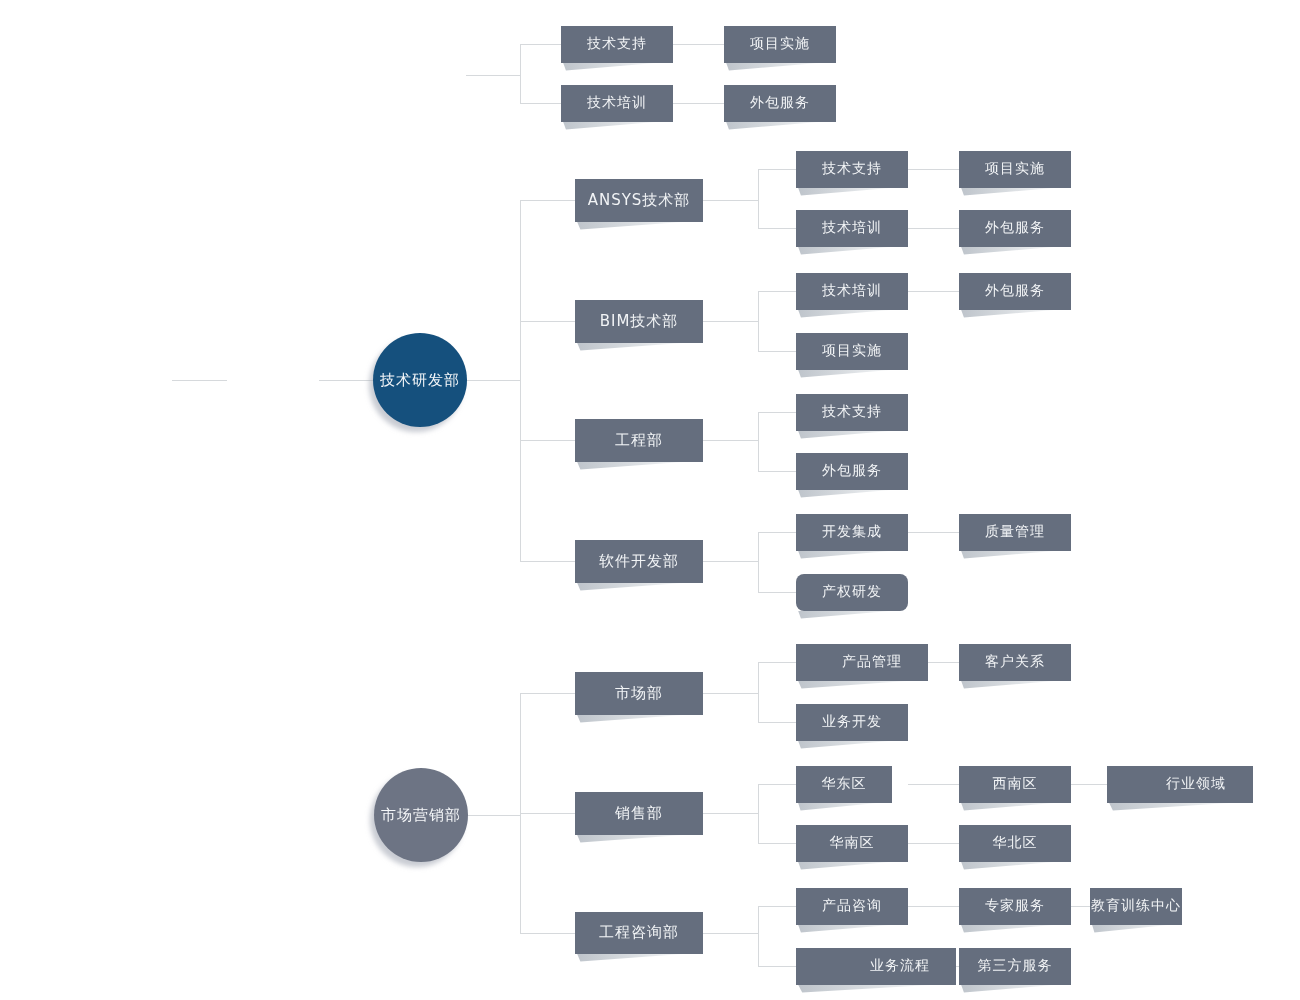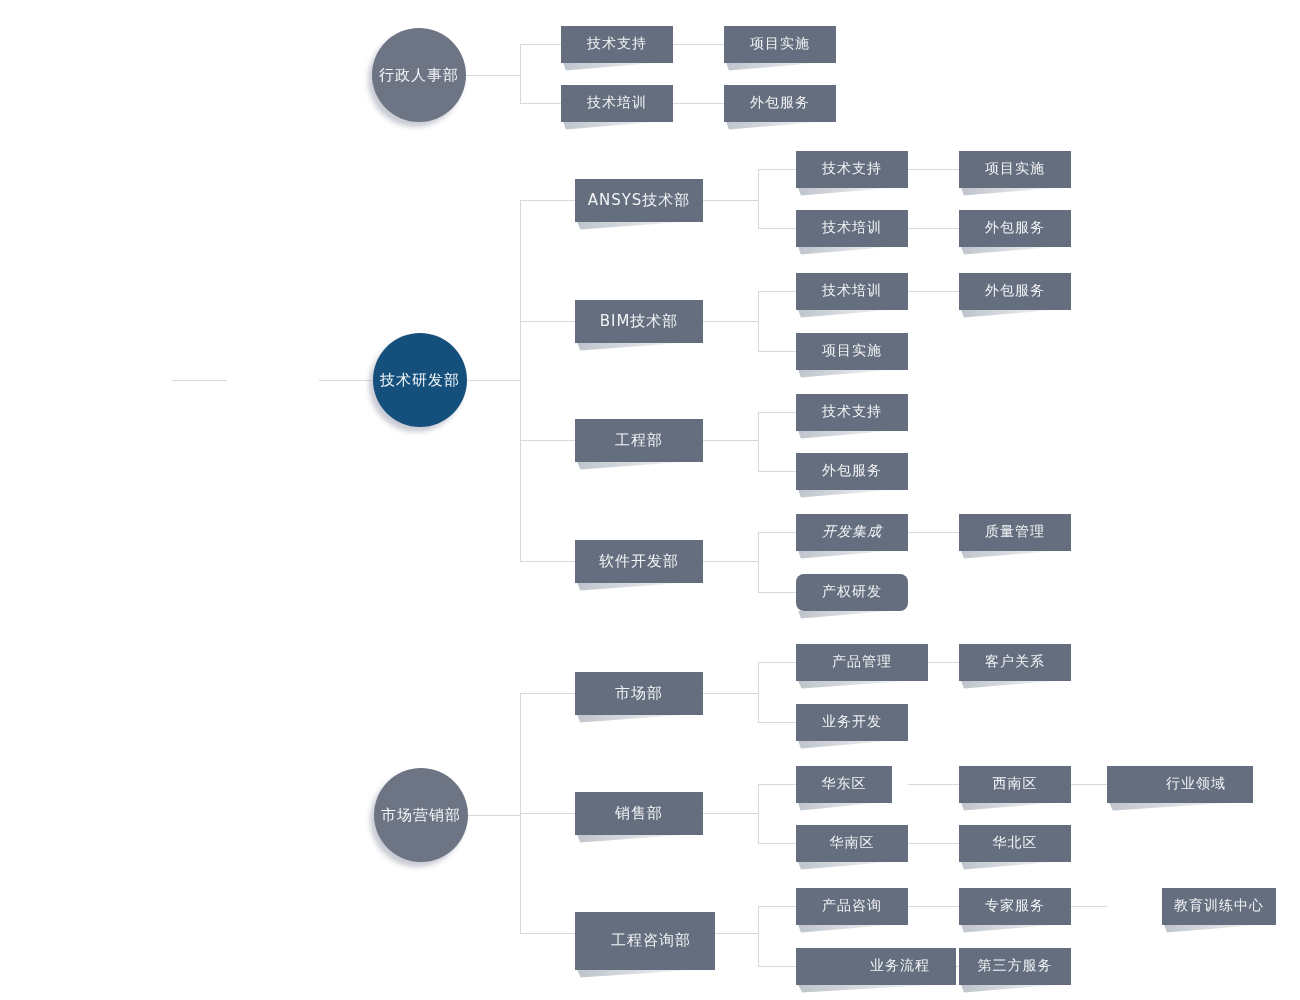--- a/index.html
+++ b/index.html
@@ -90,23 +90,20 @@
     <div class="line h" style="left: 703px; top: 933px; width: 55px;"></div>
     <div class="line v" style="left: 758px; top: 906px; height: 60px;"></div>
     <div class="line h" style="left: 758px; top: 906px; width: 38px;"></div>
     <div class="line h" style="left: 758px; top: 966px; width: 38px;"></div>
     <div class="line h" style="left: 908px; top: 906px; width: 51px;"></div>
     <div class="line h" style="left: 908px; top: 966px; width: 51px;"></div>
     <div class="line h" style="left: 1071px; top: 906px; width: 36px;"></div>
     <div class="circle blue" style="left: 373px; top: 333px; width: 94px; height: 94px;">
       <span class="circle-label">技术研发部</span>
     </div>
-    <div class="circle gray" style="left: 372px; top: 28px; width: 94px; height: 94px;">
-      <span class="circle-label">行政人事部</span>
-    </div>
     <div class="circle gray" style="left: 374px; top: 768px; width: 94px; height: 94px;">
       <span class="circle-label">市场营销部</span>
     </div>
     <div class="box lg" style="left: 575px; top: 178.5px; width: 128px; height: 43px;">
       <span class="box-label">ANSYS技术部</span>
     </div>
     <div class="box lg" style="left: 575px; top: 299.5px; width: 128px; height: 43px;">
       <span class="box-label">BIM技术部</span>
     </div>
     <div class="box lg" style="left: 575px; top: 418.5px; width: 128px; height: 43px;">
@@ -114,21 +111,21 @@
     </div>
     <div class="box lg" style="left: 575px; top: 539.5px; width: 128px; height: 43px;">
       <span class="box-label">软件开发部</span>
     </div>
     <div class="box lg" style="left: 575px; top: 671.5px; width: 128px; height: 43px;">
       <span class="box-label">市场部</span>
     </div>
     <div class="box lg" style="left: 575px; top: 791.5px; width: 128px; height: 43px;">
       <span class="box-label">销售部</span>
     </div>
-    <div class="box lg" style="left: 575px; top: 911.5px; width: 128px; height: 58px; padding-left: 12px;">
+    <div class="box lg" style="left: 575px; top: 911.5px; width: 128px; height: 42px;">
       <span class="box-label">工程咨询部</span>
     </div>
     <div class="box" style="left: 561px; top: 25.5px; width: 112px; height: 37px;">
       <span class="box-label">技术支持</span>
     </div>
     <div class="box" style="left: 561px; top: 84.5px; width: 112px; height: 37px;">
       <span class="box-label">技术培训</span>
     </div>
     <div class="box" style="left: 724px; top: 25.5px; width: 112px; height: 37px;">
       <span class="box-label">项目实施</span>
@@ -156,30 +153,30 @@
     </div>
     <div class="box" style="left: 959px; top: 272.5px; width: 112px; height: 37px;">
       <span class="box-label">外包服务</span>
     </div>
     <div class="box" style="left: 796px; top: 393.5px; width: 112px; height: 37px;">
       <span class="box-label">技术支持</span>
     </div>
     <div class="box" style="left: 796px; top: 452.5px; width: 112px; height: 37px;">
       <span class="box-label">外包服务</span>
     </div>
-    <div class="box" style="left: 796px; top: 513.5px; width: 112px; height: 37px; font-style: italic;">
+    <div class="box" style="left: 796px; top: 513.5px; width: 112px; height: 37px;">
       <span class="box-label">开发集成</span>
     </div>
     <div class="box" style="left: 796px; top: 573.5px; width: 112px; height: 37px; border-radius: 8px;">
       <span class="box-label">产权研发</span>
     </div>
     <div class="box" style="left: 959px; top: 513.5px; width: 112px; height: 37px;">
       <span class="box-label">质量管理</span>
     </div>
-    <div class="box" style="left: 796px; top: 643.5px; width: 132px; height: 37px;">
+    <div class="box" style="left: 796px; top: 643.5px; width: 112px; height: 37px; padding-left: 20px;">
       <span class="box-label">产品管理</span>
     </div>
     <div class="box" style="left: 796px; top: 703.5px; width: 112px; height: 37px;">
       <span class="box-label">业务开发</span>
     </div>
     <div class="box" style="left: 959px; top: 643.5px; width: 112px; height: 37px;">
       <span class="box-label">客户关系</span>
     </div>
     <div class="box" style="left: 796px; top: 765.5px; width: 96px; height: 37px;">
       <span class="box-label">华东区</span>
@@ -201,16 +198,16 @@
     </div>
     <div class="box" style="left: 796px; top: 947.5px; width: 112px; height: 37px; padding-left: 48px;">
       <span class="box-label">业务流程</span>
     </div>
     <div class="box" style="left: 959px; top: 887.5px; width: 112px; height: 37px;">
       <span class="box-label">专家服务</span>
     </div>
     <div class="box" style="left: 959px; top: 947.5px; width: 112px; height: 37px;">
       <span class="box-label">第三方服务</span>
     </div>
-    <div class="box" style="left: 1162px; top: 887.5px; width: 114px; height: 37px;">
+    <div class="box" style="left: 1090px; top: 887.5px; width: 92px; height: 37px;">
       <span class="box-label">教育训练中心</span>
     </div>
   </div>
 
 </body></html>

